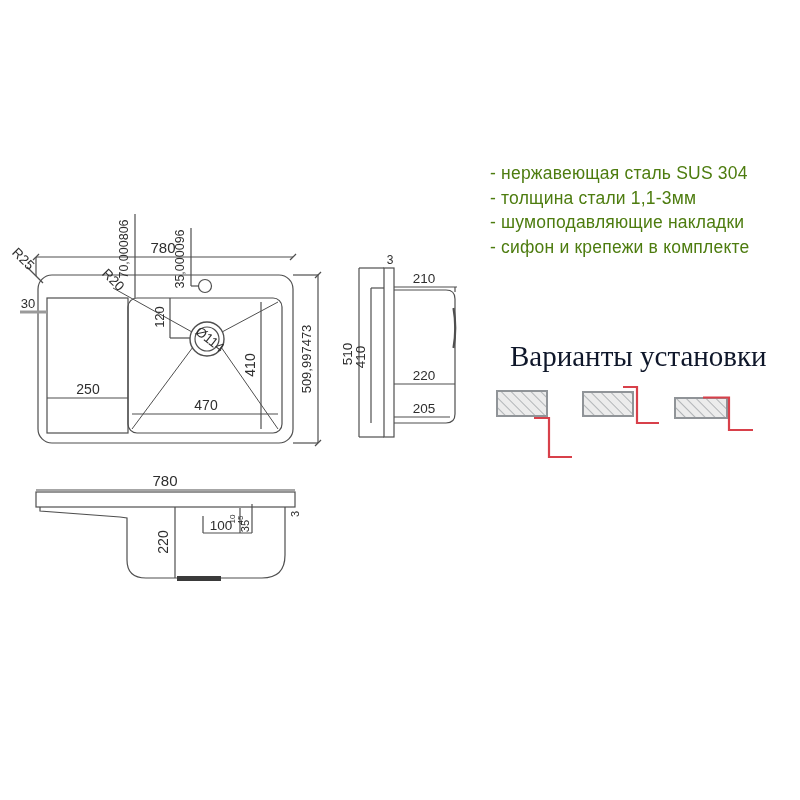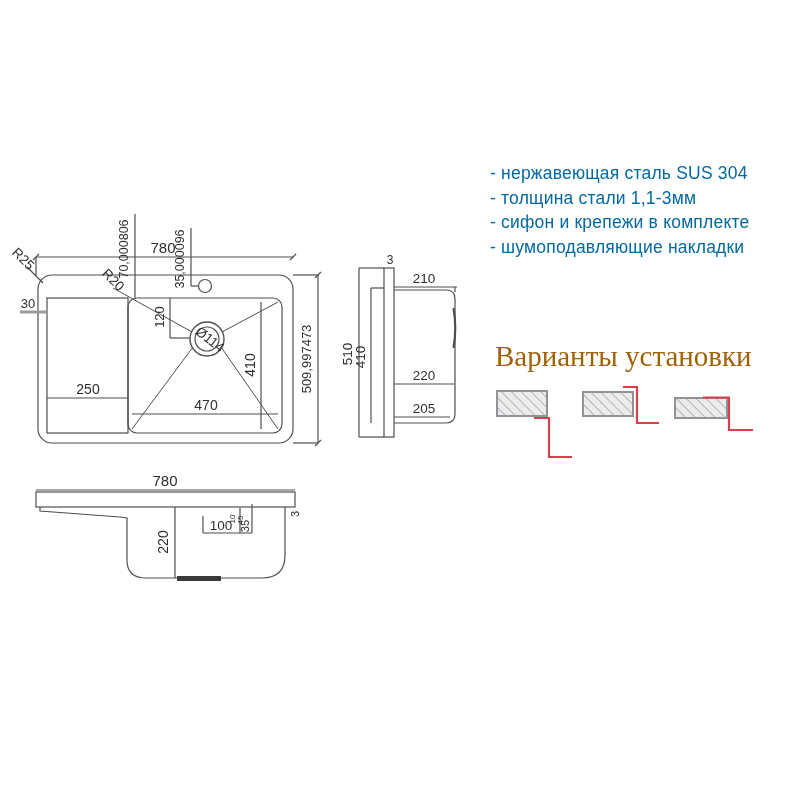--- a/index.html
+++ b/index.html
@@ -1,23 +1,23 @@
 <!DOCTYPE html>
 <html><head>
 <meta charset="utf-8">
 <style>
   html,body{margin:0;padding:0;background:#fff;}
   #canvas{position:relative;width:800px;height:800px;background:#ffffff;overflow:hidden;
           font-family:"Liberation Sans",sans-serif;}
   svg{position:absolute;left:0;top:0;}
   svg text{fill:#2e2e2e;font-family:"Liberation Sans",sans-serif;}
   .features{position:absolute;left:490px;top:161px;font-size:17.5px;line-height:24.5px;
-            color:#0369a1;letter-spacing:0.2px;}
-  .install-title{position:absolute;left:495px;top:340px;font-family:"Liberation Serif",serif;
-            font-size:29px;color:#a16207;}
+            color:#4d7c0f;letter-spacing:0.2px;}
+  .install-title{position:absolute;left:510px;top:340px;font-family:"Liberation Serif",serif;
+            font-size:29px;color:#0f172a;}
 </style>
 </head>
 <body>
 
 <div id="canvas">
 
   <svg width="800" height="800" viewBox="0 0 800 800">
     <defs>
       <pattern id="hatch" width="7" height="7" patternUnits="userSpaceOnUse" patternTransform="rotate(-45)">
         <rect width="7" height="7" fill="#ececec"></rect>
@@ -156,19 +156,19 @@
       <g>
         <rect x="675" y="398" width="52" height="20" fill="url(#hatch)" stroke="#909498" stroke-width="2"></rect>
         <polyline points="703,397.5 729,397.5 729,430 753,430" fill="none" stroke="#d8404a" stroke-width="2.2"></polyline>
       </g>
     </g>
   </svg>
 
   <div class="features">
     <div>- нержавеющая сталь SUS 304</div>
     <div>- толщина стали 1,1-3мм</div>
+    <div>- шумоподавляющие накладки</div>
     <div>- сифон и крепежи в комплекте</div>
-    <div>- шумоподавляющие накладки</div>
   </div>
 
   <div class="install-title">Варианты установки</div>
 
 </div>
 
 </body></html>

